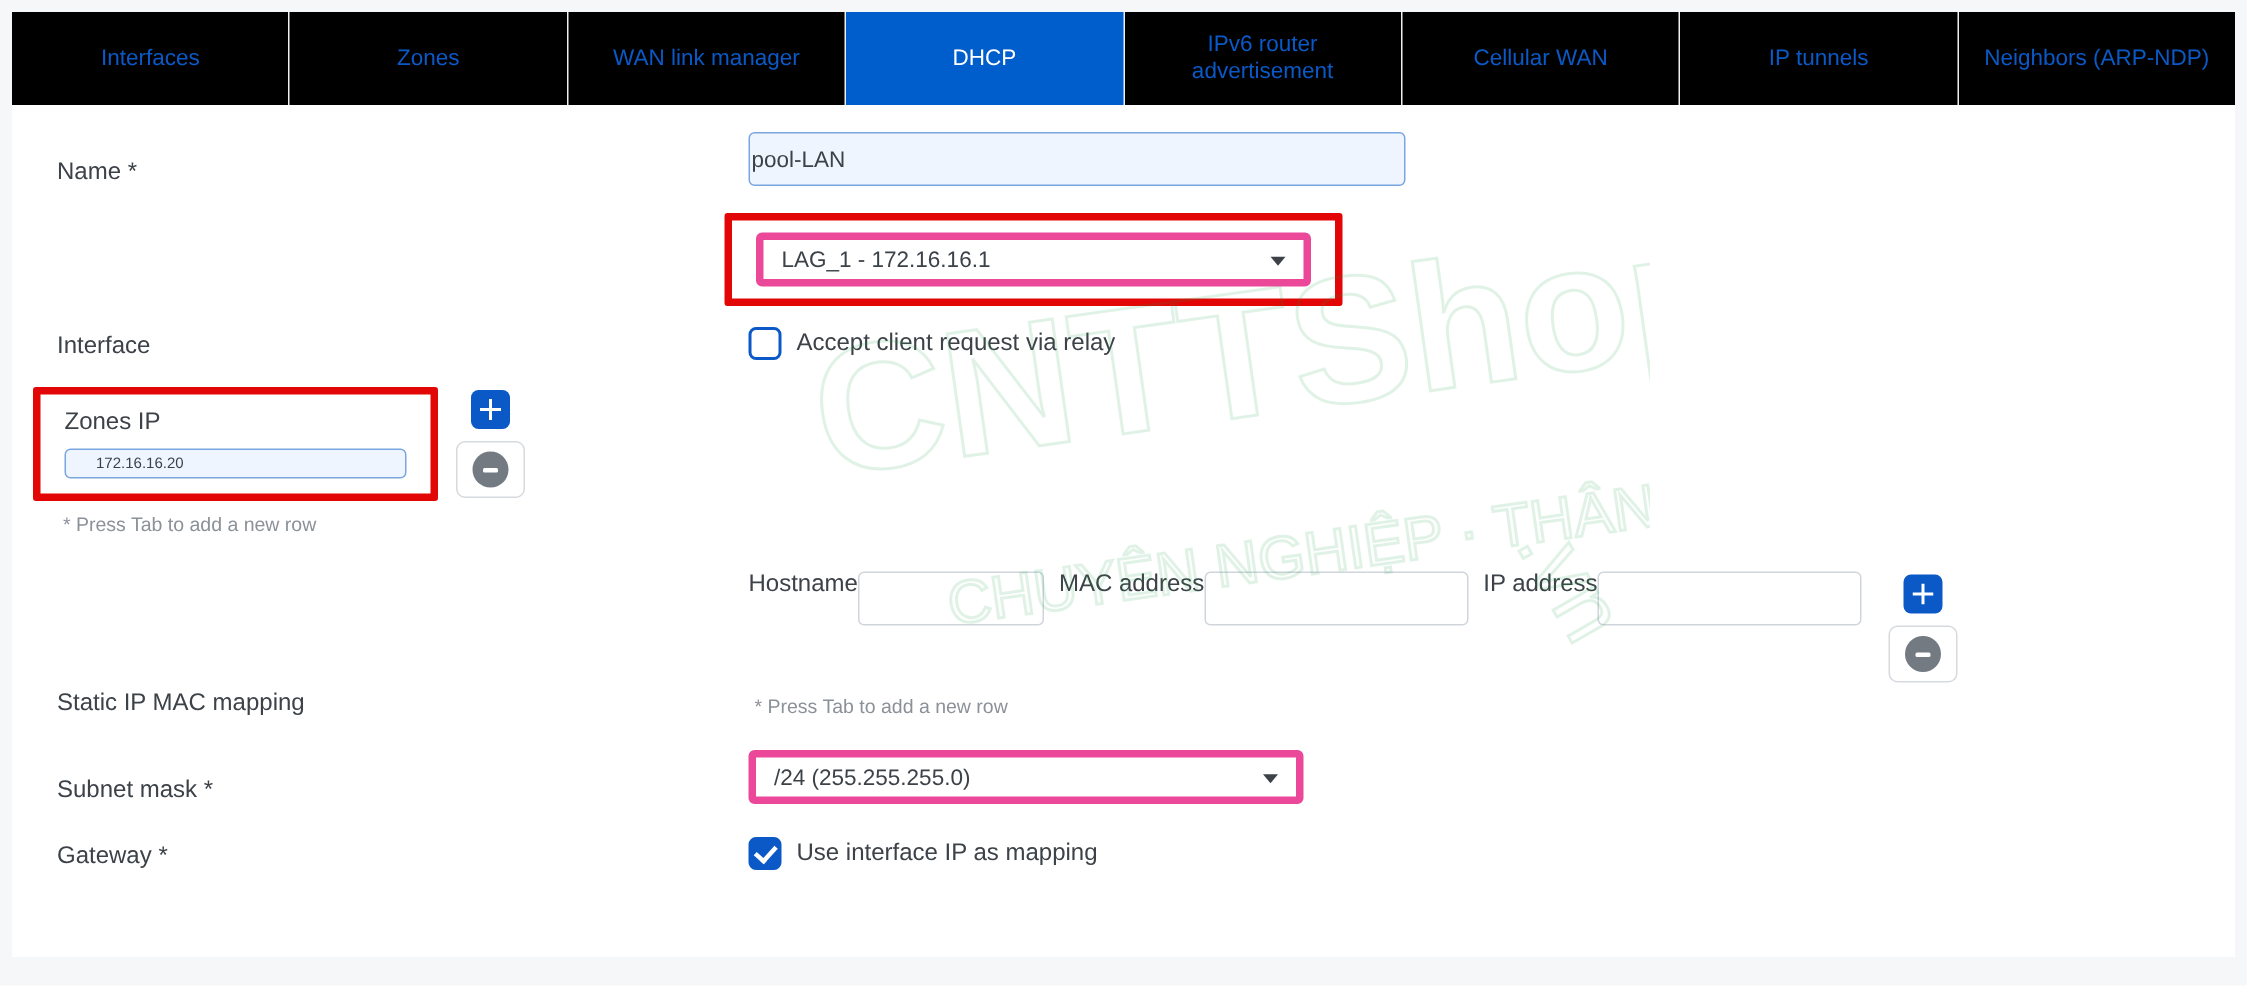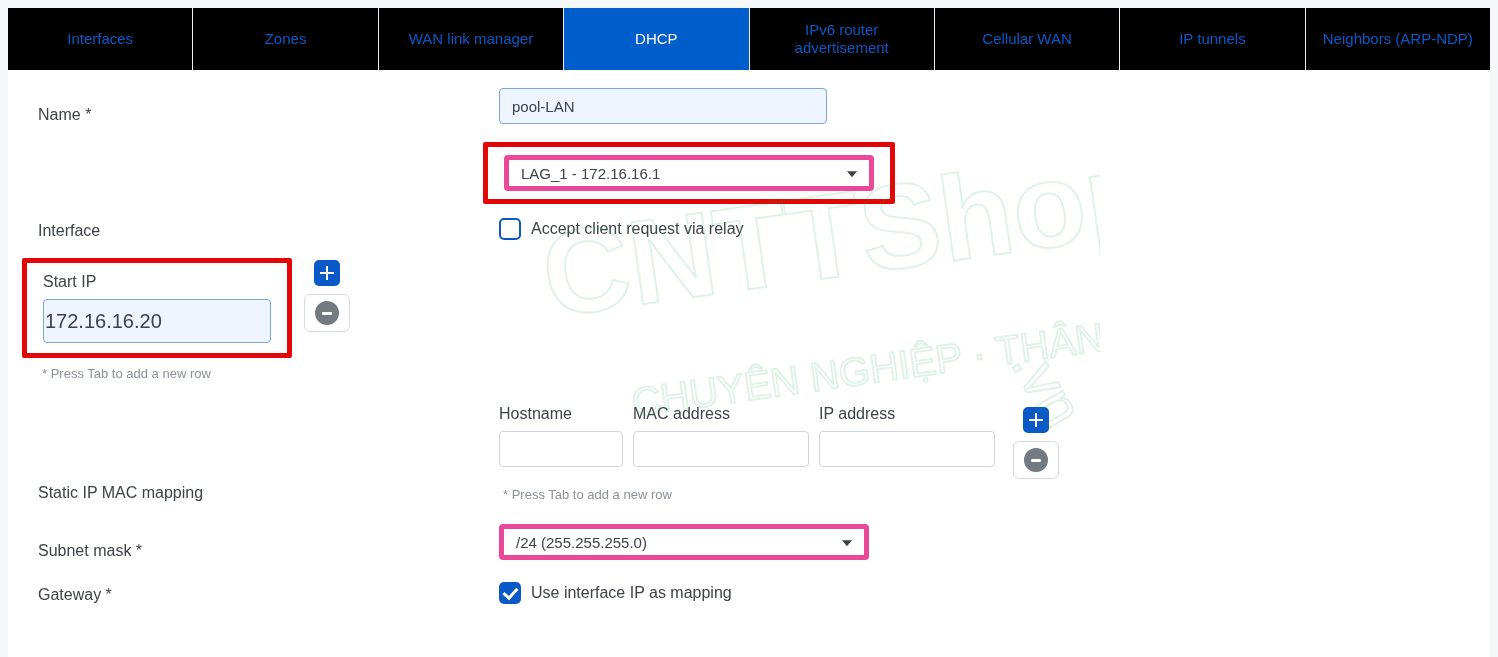--- a/index.html
+++ b/index.html
@@ -45,25 +45,25 @@
   }
   .form-label {
     width: 415px;
     color: #3c4248;
     font-size: 16px;
     padding-top: 8px;
   }
   .form-val { flex: 1; position: relative; }
 
   .text-input {
-    width: 328px;
+    width: 438px;
     height: 36px;
     border: 1px solid #cfd5db;
     border-radius: 4px;
-    padding: 0 12px;
+    padding: 0 1px;
     font-size: 15px;
     color: #3c4248;
     background: #fbfcfd;
   }
   .text-input.focused {
     background: #eef5ff;
     border-color: #7aa6e0;
   }
 
   .select {
@@ -128,25 +128,25 @@
     transform: rotate(42deg);
     margin-top: -3px;
   }
   .cb-label { font-size: 16px; color: #3c4248; }
 
   .lease-table { display: flex; gap: 30px; align-items: flex-end; }
   .lease-col { display: flex; flex-direction: column; }
   .lease-head { font-size: 16px; color: #3c4248; margin-bottom: 8px; font-weight: 500; }
   .lease-input {
     width: 228px;
-    height: 44px;
+    height: 20px;
     border: 1px solid #cfd5db;
     border-radius: 4px;
-    padding: 0 1px;
-    font-size: 20px;
+    padding: 0 20px;
+    font-size: 10px;
     color: #3c4248;
     background: #fff;
   }
   .lease-input.focused { background: #eef5ff; border-color: #7aa6e0; }
 
   .action-col {
     display: flex;
     flex-direction: column;
     gap: 8px;
     margin-left: 12px;
@@ -185,21 +185,21 @@
     width: 10px;
     height: 3px;
     background: #fff;
     border-radius: 1px;
   }
   .plus svg { width: 14px; height: 14px; }
 
   .hint { font-size: 13px; color: #8b9198; margin-top: 8px; margin-left: 4px; }
 
   .static-table { display: flex; gap: 10px; align-items: flex-end; }
-  .static-col { display: flex; flex-direction: column; }
+  .static-col { display: flex; flex-direction: row; }
   .static-head { font-size: 16px; color: #3c4248; margin-bottom: 8px; font-weight: 500; }
   .static-input {
     height: 36px;
     border: 1px solid #cfd5db;
     border-radius: 4px;
     padding: 0 10px;
     font-size: 15px;
     background: #fff;
   }
   .w-host { width: 124px; }
@@ -257,21 +257,21 @@
       </div>
     </div>
   </div>
 
   <div class="form-row">
     <div class="form-val">
       <div style="display:flex;align-items:flex-start;">
         <div class="red-box lease">
           <div class="lease-table">
             <div class="lease-col">
-              <div class="lease-head">Start IP</div>
+              <div class="lease-head">Zones IP</div>
               <input class="lease-input focused" type="text" value="172.16.16.20" style="">
             </div>
           </div>
         </div>
         <div class="action-col" style="padding-top:2px;">
           <div class="icon-btn plus">
             <svg viewBox="0 0 14 14">
                 <path d="M6 0h2v6h6v2H8v6H6V8H0V6h6z" fill="#fff"></path>
               </svg>
           </div>

